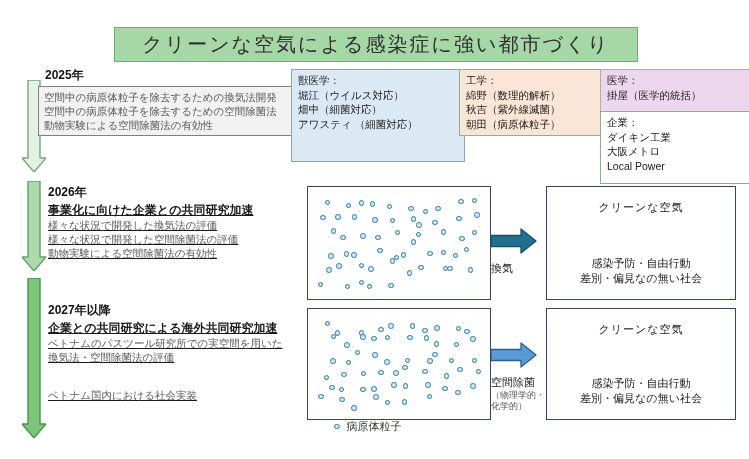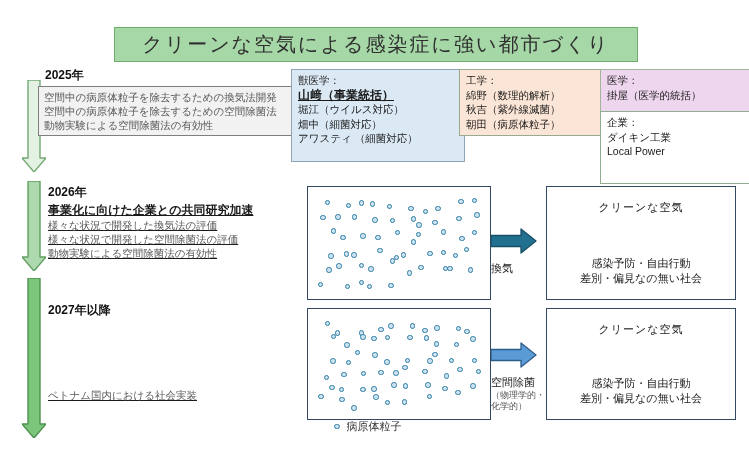--- a/index.html
+++ b/index.html
@@ -85,47 +85,52 @@
 
   <div class="year-label y2">2026年</div>
   <div class="text-block tb2">
     <div class="p-head">事業化に向けた企業との共同研究加速</div>
     <div class="p-line">様々な状況で開発した換気法の評価</div>
     <div class="p-line">様々な状況で開発した空間除菌法の評価</div>
     <div class="p-line">動物実験による空間除菌法の有効性</div>
   </div>
 
   <div class="year-label y3">2027年以降</div>
+  <div class="text-block tb3">
+    <div class="p-head">企業との共同研究による海外共同研究加速</div>
+    <div class="p-line">ベトナムのパスツール研究所での実空間を用いた</div>
+    <div class="p-line">換気法・空間除菌法の評価</div>
+  </div>
   <div class="text-block tb-extra">
     <div class="p-line">ベトナム国内における社会実装</div>
   </div>
 
   <div class="team-box vet-box">
     <div class="team-title">獣医学：</div>
-    <div class="team-lead">山﨑（事業統括）</div>
     <div>堀江（ウイルス対応）</div>
     <div>畑中（細菌対応）</div>
     <div>アワスティ （細菌対応）</div>
   </div>
 
   <div class="team-box eng-box">
     <div class="team-title">工学：</div>
     <div>綿野（数理的解析）</div>
     <div>秋吉（紫外線滅菌）</div>
     <div>朝田（病原体粒子）</div>
   </div>
 
   <div class="team-box med-box">
     <div class="team-title">医学：</div>
     <div>掛屋（医学的統括）</div>
   </div>
 
   <div class="team-box comp-box">
     <div class="team-title">企業：</div>
     <div>ダイキン工業</div>
+    <div>大阪メトロ</div>
     <div>Local Power</div>
   </div>
 
   <div class="particle-box pb1">
       <span class="dot" style="left: 16.7053px; top: 12.9509px;"></span>
       <span class="dot" style="left: 37.8888px; top: 15.7553px;"></span>
       <span class="dot" style="left: 50.6874px; top: 13.0646px;"></span>
       <span class="dot" style="left: 61.5856px; top: 14.4575px;"></span>
       <span class="dot" style="left: 78.8802px; top: 16.7427px;"></span>
       <span class="dot" style="left: 100.096px; top: 18.788px;"></span>

